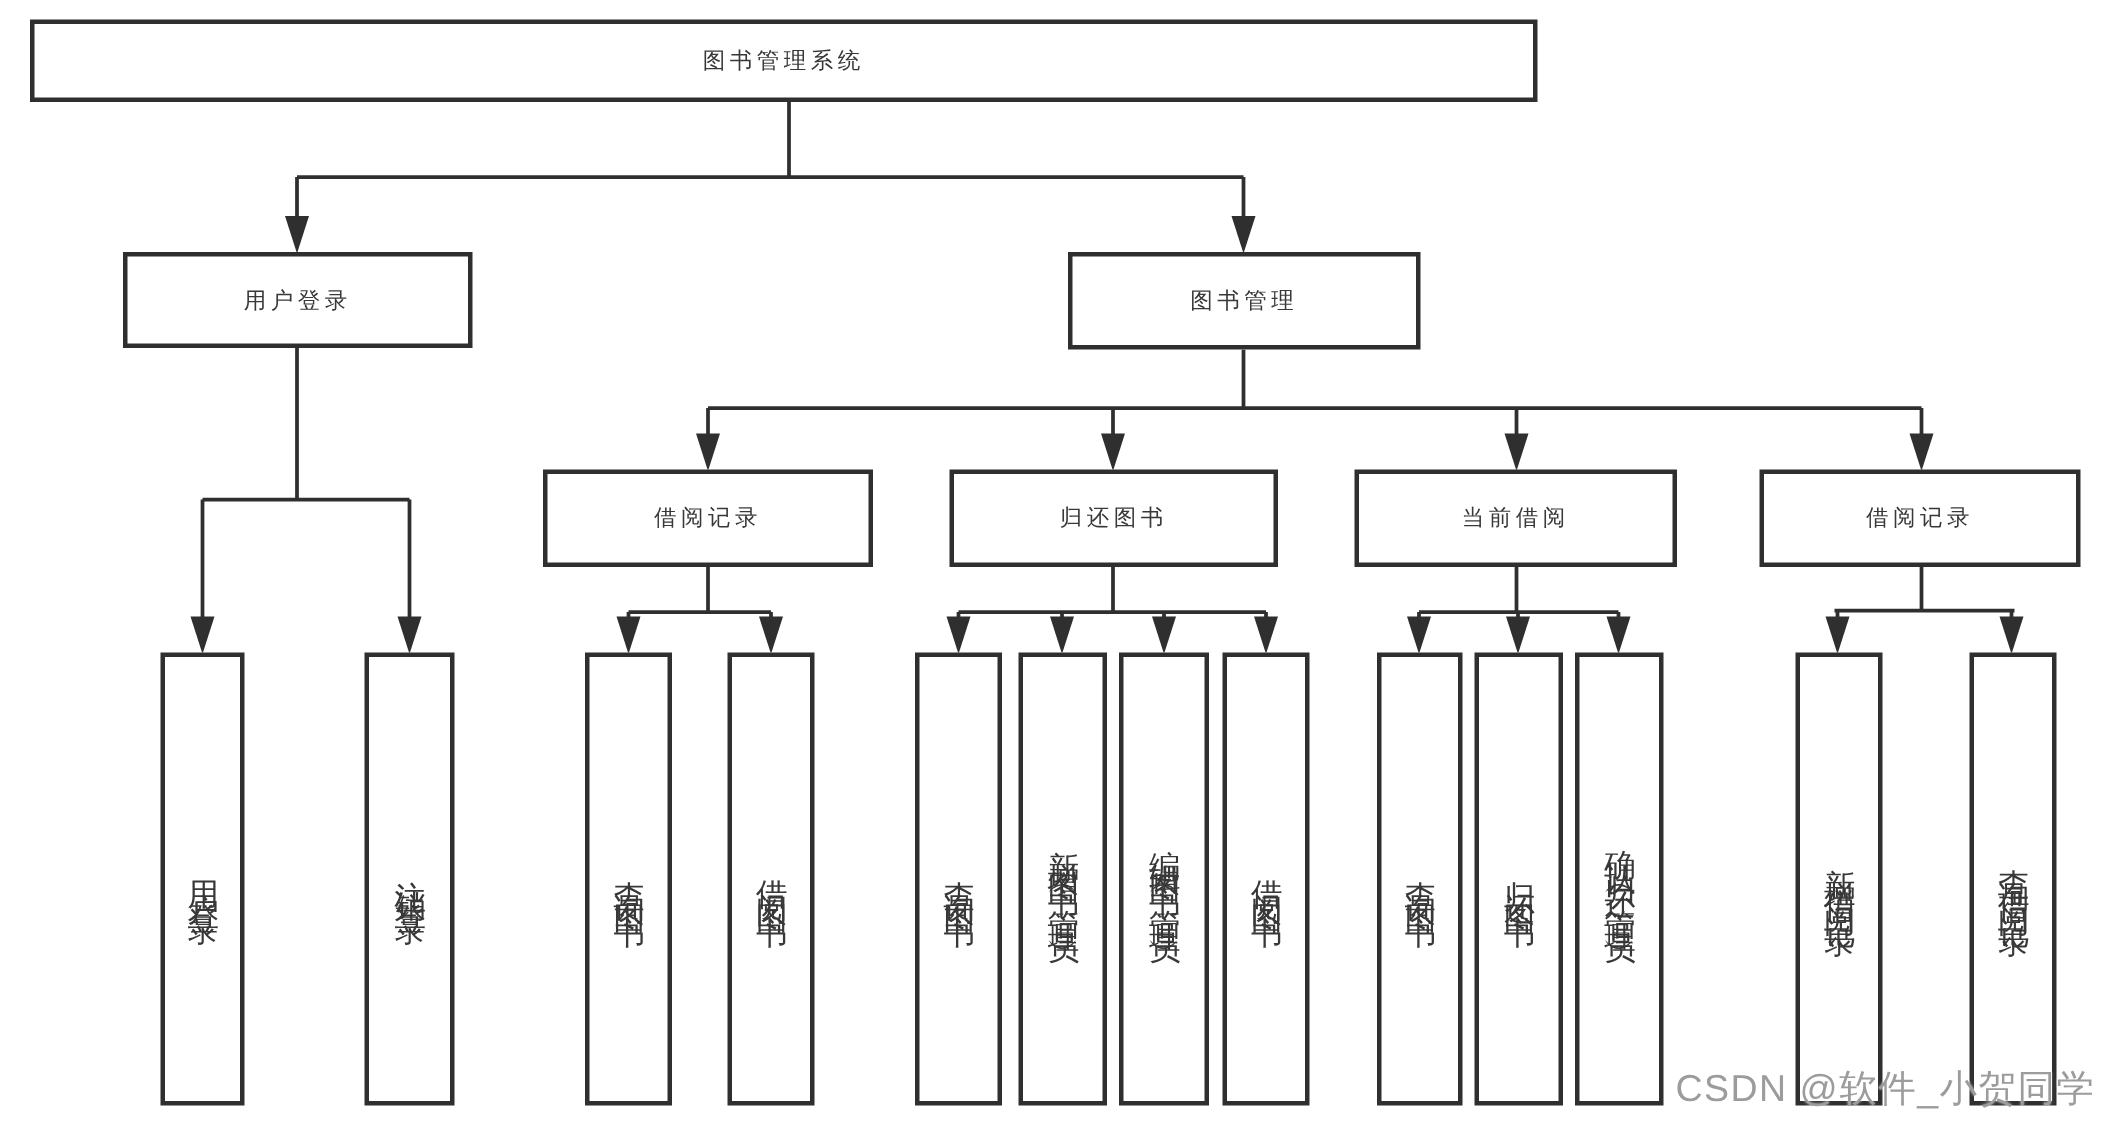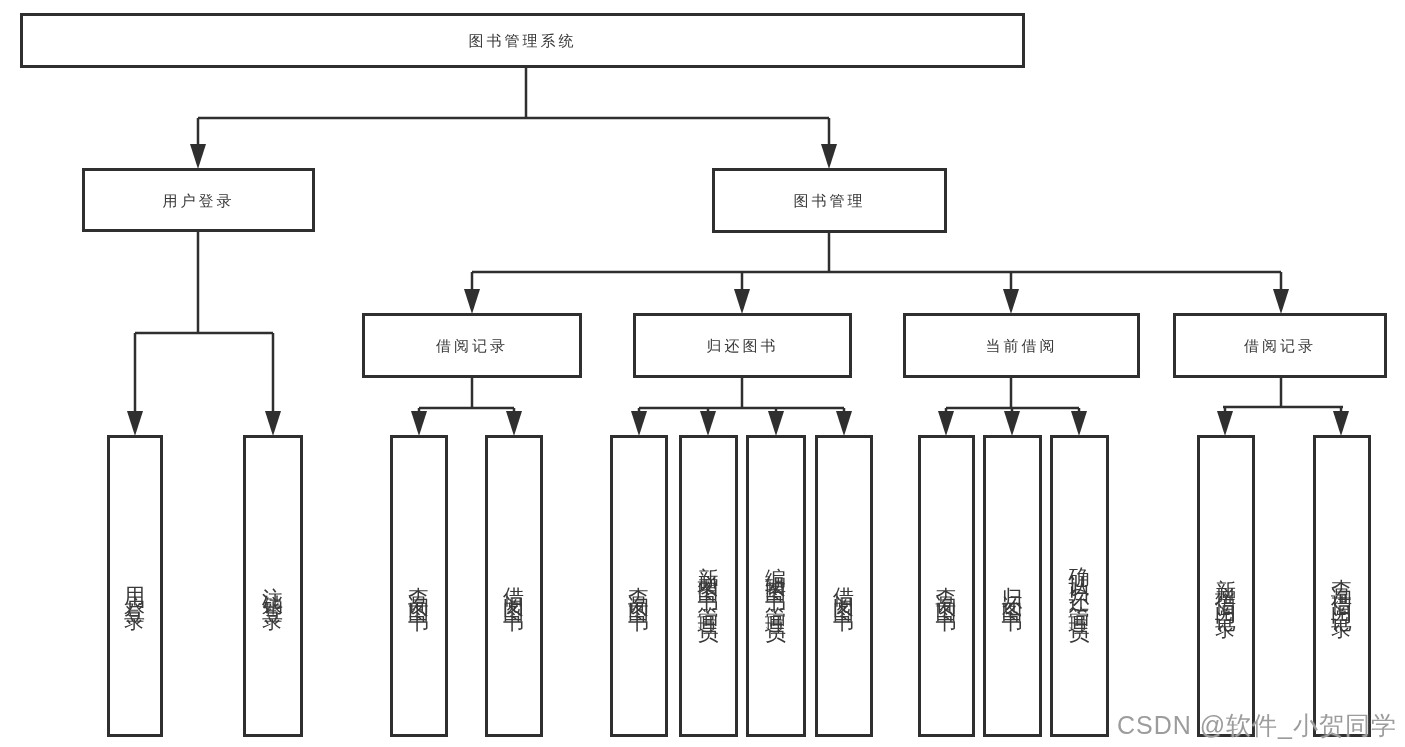--- a/index.html
+++ b/index.html
@@ -139,21 +139,21 @@
   <div class="node" style="left:712px;top:168px;width:235px;height:65px;">
     <span class="htxt">图书管理</span>
   </div>
 
   <div class="node" style="left:362px;top:313px;width:220px;height:65px;">
     <span class="htxt">借阅记录</span>
   </div>
   <div class="node" style="left:633px;top:313px;width:219px;height:65px;">
     <span class="htxt">归还图书</span>
   </div>
-  <div class="node" style="left:903px;top:313px;width:237px;height:65px;">
+  <div class="node" style="left:903px;top:313px;width:215px;height:65px;">
     <span class="htxt">当前借阅</span>
   </div>
   <div class="node" style="left:1173px;top:313px;width:214px;height:65px;">
     <span class="htxt">借阅记录</span>
   </div>
 
   <div class="node" style="left:107px;top:435px;width:56px;height:302px;">
     <span class="vtxt">用户登录</span>
   </div>
   <div class="node" style="left:243px;top:435px;width:60px;height:302px;">

